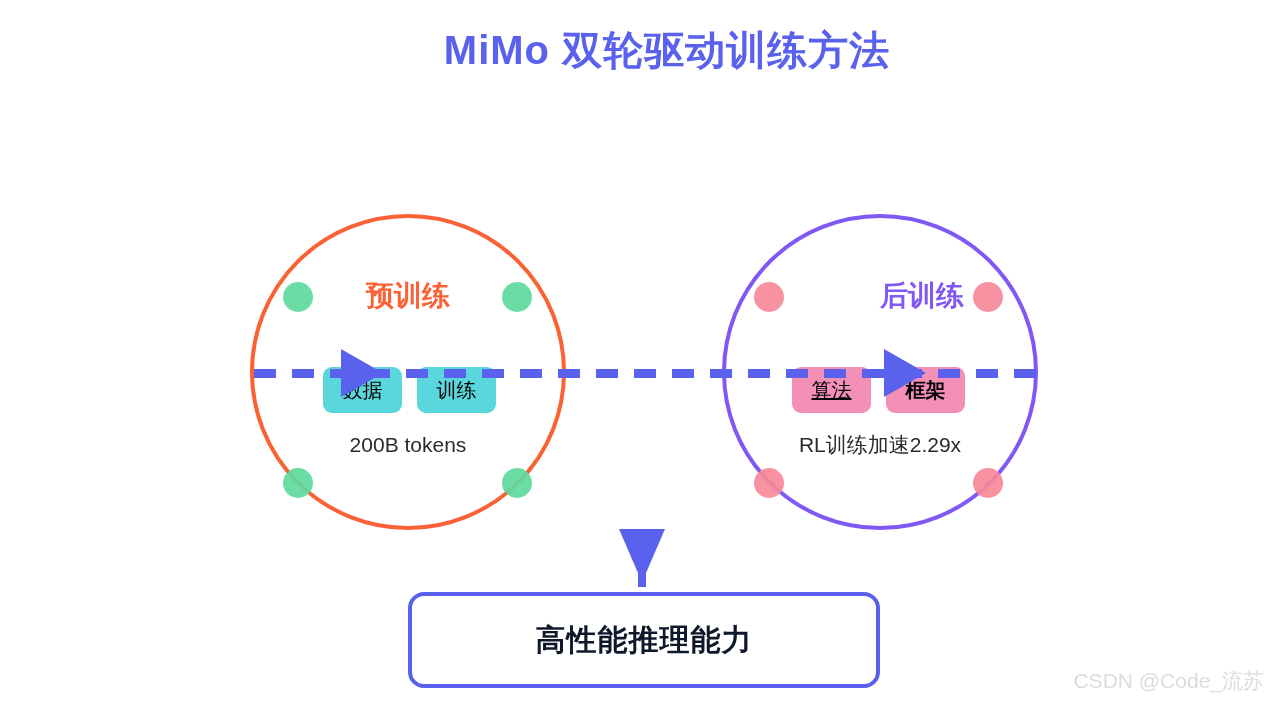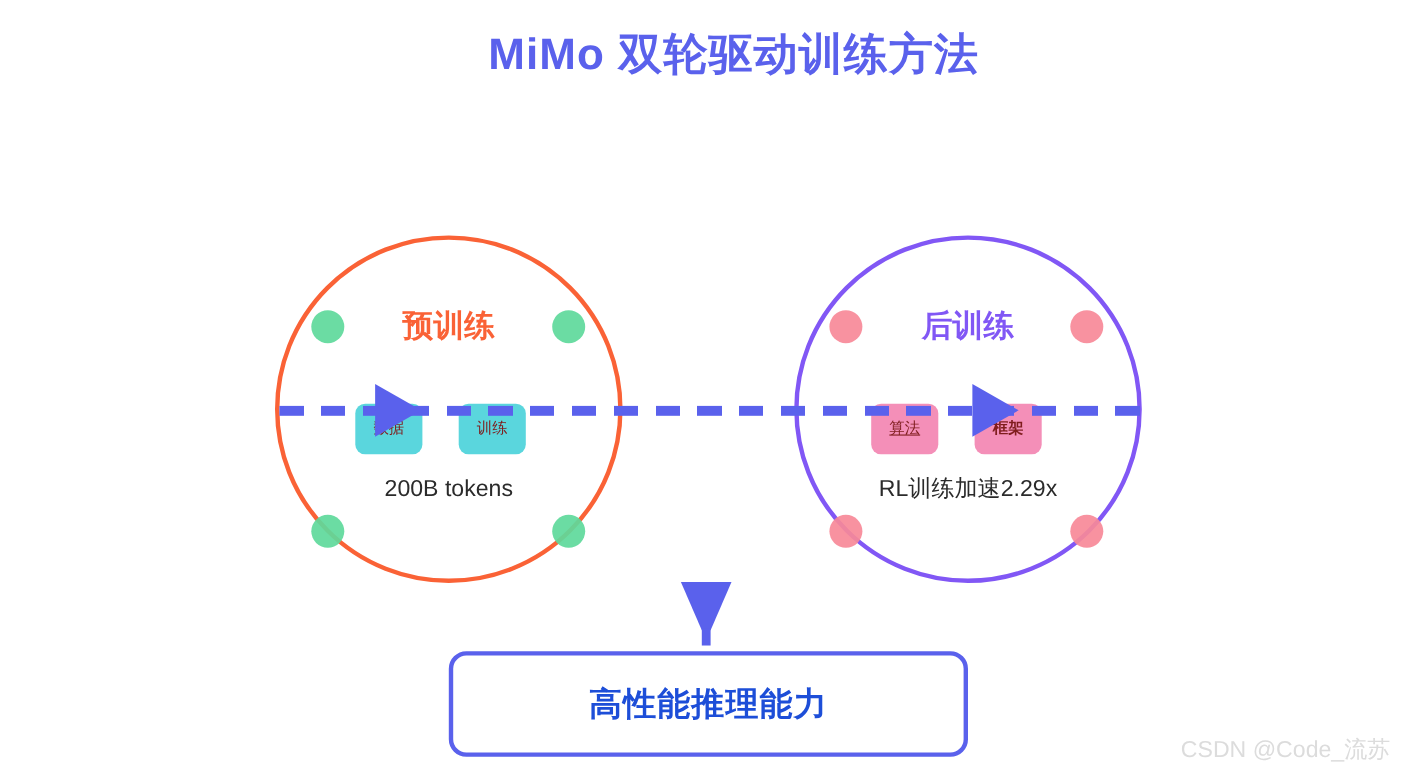--- a/index.html
+++ b/index.html
@@ -81,48 +81,48 @@
     line-height: 40px;
     white-space: nowrap;
     z-index: 6;
   }
   #heading-pre {
     left: 250px;
     top: 276px;
     color: #fa6236;
   }
   #heading-post {
-    left: 722px;
+    left: 764px;
     top: 276px;
     color: #8157f5;
     text-align: center;
   }
 
   
   .phase-dot {
     position: absolute;
     width: 30px;
     height: 30px;
     border-radius: 50%;
     z-index: 4;
   }
   .dot-green { background: rgba(94, 217, 155, 0.92); }
   .dot-pink  { background: rgba(247, 137, 152, 0.92); }
 
   
   .metric-box {
     position: absolute;
-    width: 61px;
+    width: 79px;
     height: 46px;
     border-radius: 9px;
     display: flex;
     align-items: center;
     justify-content: center;
-    font-size: 14px;
-    color: #7f1d1d;
+    font-size: 20px;
+    color: #000000;
     z-index: 4;
     white-space: nowrap;
   }
   .box-cyan { background: #5ad6dd; }
   .box-pink { background: #f48fb8; }
 
   
   .phase-caption {
     position: absolute;
     width: 316px;
@@ -171,21 +171,21 @@
     border-radius: 16px;
     background: #ffffff;
     display: flex;
     align-items: center;
     justify-content: center;
     z-index: 4;
   }
   #outcome-label {
     font-size: 30px;
     font-weight: bold;
-    color: #1d4ed8;
+    color: #0f172a;
     letter-spacing: 1px;
     white-space: nowrap;
   }
 
   
   #watermark {
     position: absolute;
     right: 14px;
     bottom: 14px;
     font-size: 21px;

